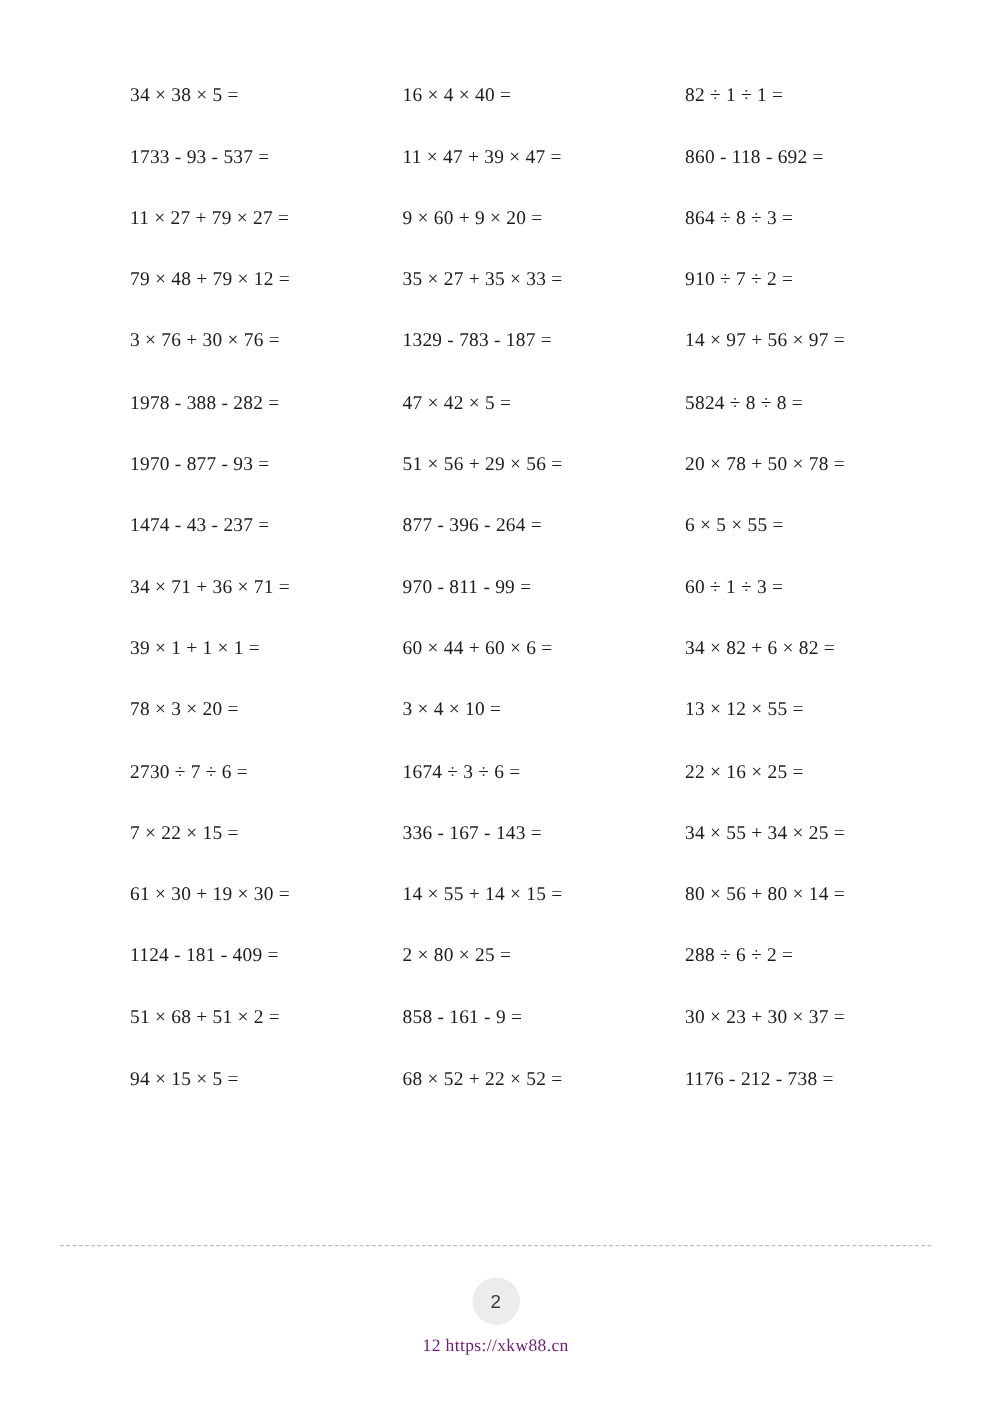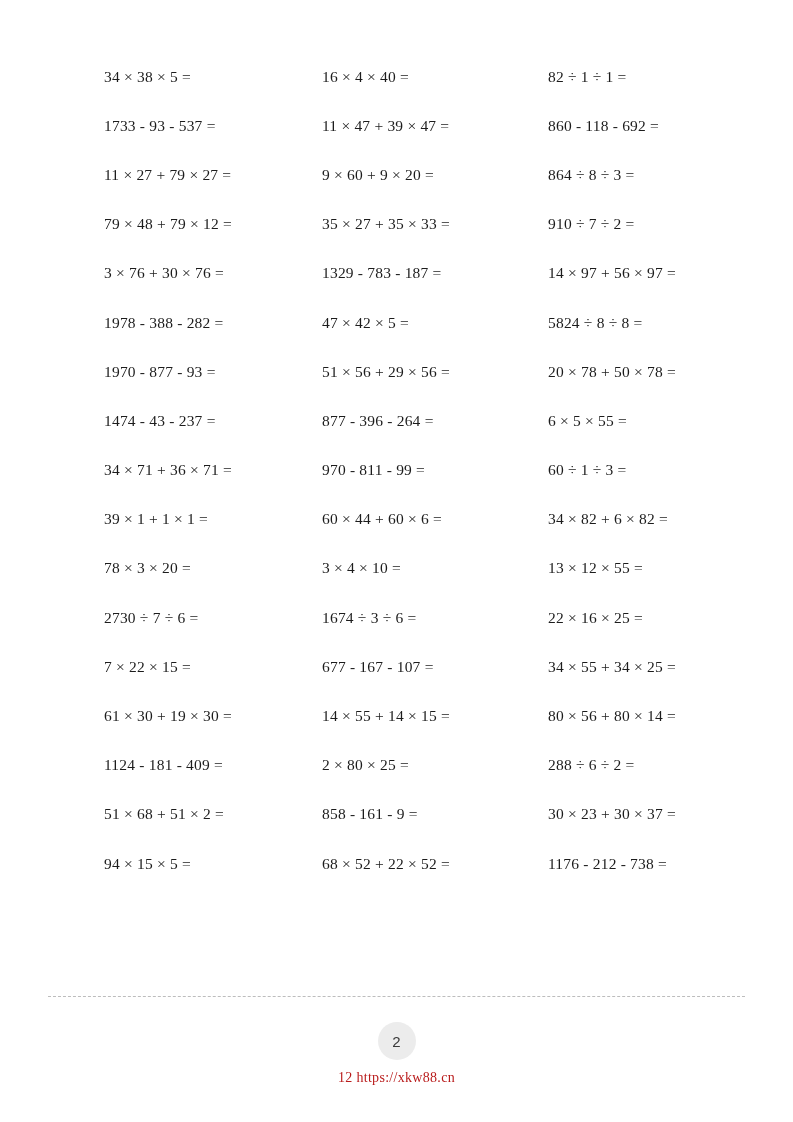--- a/index.html
+++ b/index.html
@@ -72,21 +72,21 @@
     justify-content: center;
     font-family: "Liberation Sans", sans-serif;
   }
   .footer {
     position: absolute;
     left: 0;
     right: 0;
     top: 1070px;
     text-align: center;
     font-size: 14px;
-    color: #b91c1c;
+    color: #701a75;
     font-family: "Liberation Serif", "DejaVu Serif", serif;
     letter-spacing: 0.3px;
   }
 </style>
 </head>
 <body>
 
 <div class="page">
 
   <div class="worksheet">
@@ -135,21 +135,21 @@
 
       <div class="cell">78 × 3 × 20 =</div>
       <div class="cell">3 × 4 × 10 =</div>
       <div class="cell">13 × 12 × 55 =</div>
 
       <div class="cell">2730 ÷ 7 ÷ 6 =</div>
       <div class="cell">1674 ÷ 3 ÷ 6 =</div>
 
       <div class="cell">22 × 16 × 25 =</div>
       <div class="cell">7 × 22 × 15 =</div>
-      <div class="cell">677 - 167 - 107 =</div>
+      <div class="cell">336 - 167 - 143 =</div>
 
       <div class="cell">34 × 55 + 34 × 25 =</div>
       <div class="cell">61 × 30 + 19 × 30 =</div>
       <div class="cell">14 × 55 + 14 × 15 =</div>
 
       <div class="cell">80 × 56 + 80 × 14 =</div>
       <div class="cell">1124 - 181 - 409 =</div>
       <div class="cell">2 × 80 × 25 =</div>
 
       <div class="cell">288 ÷ 6 ÷ 2 =</div>

